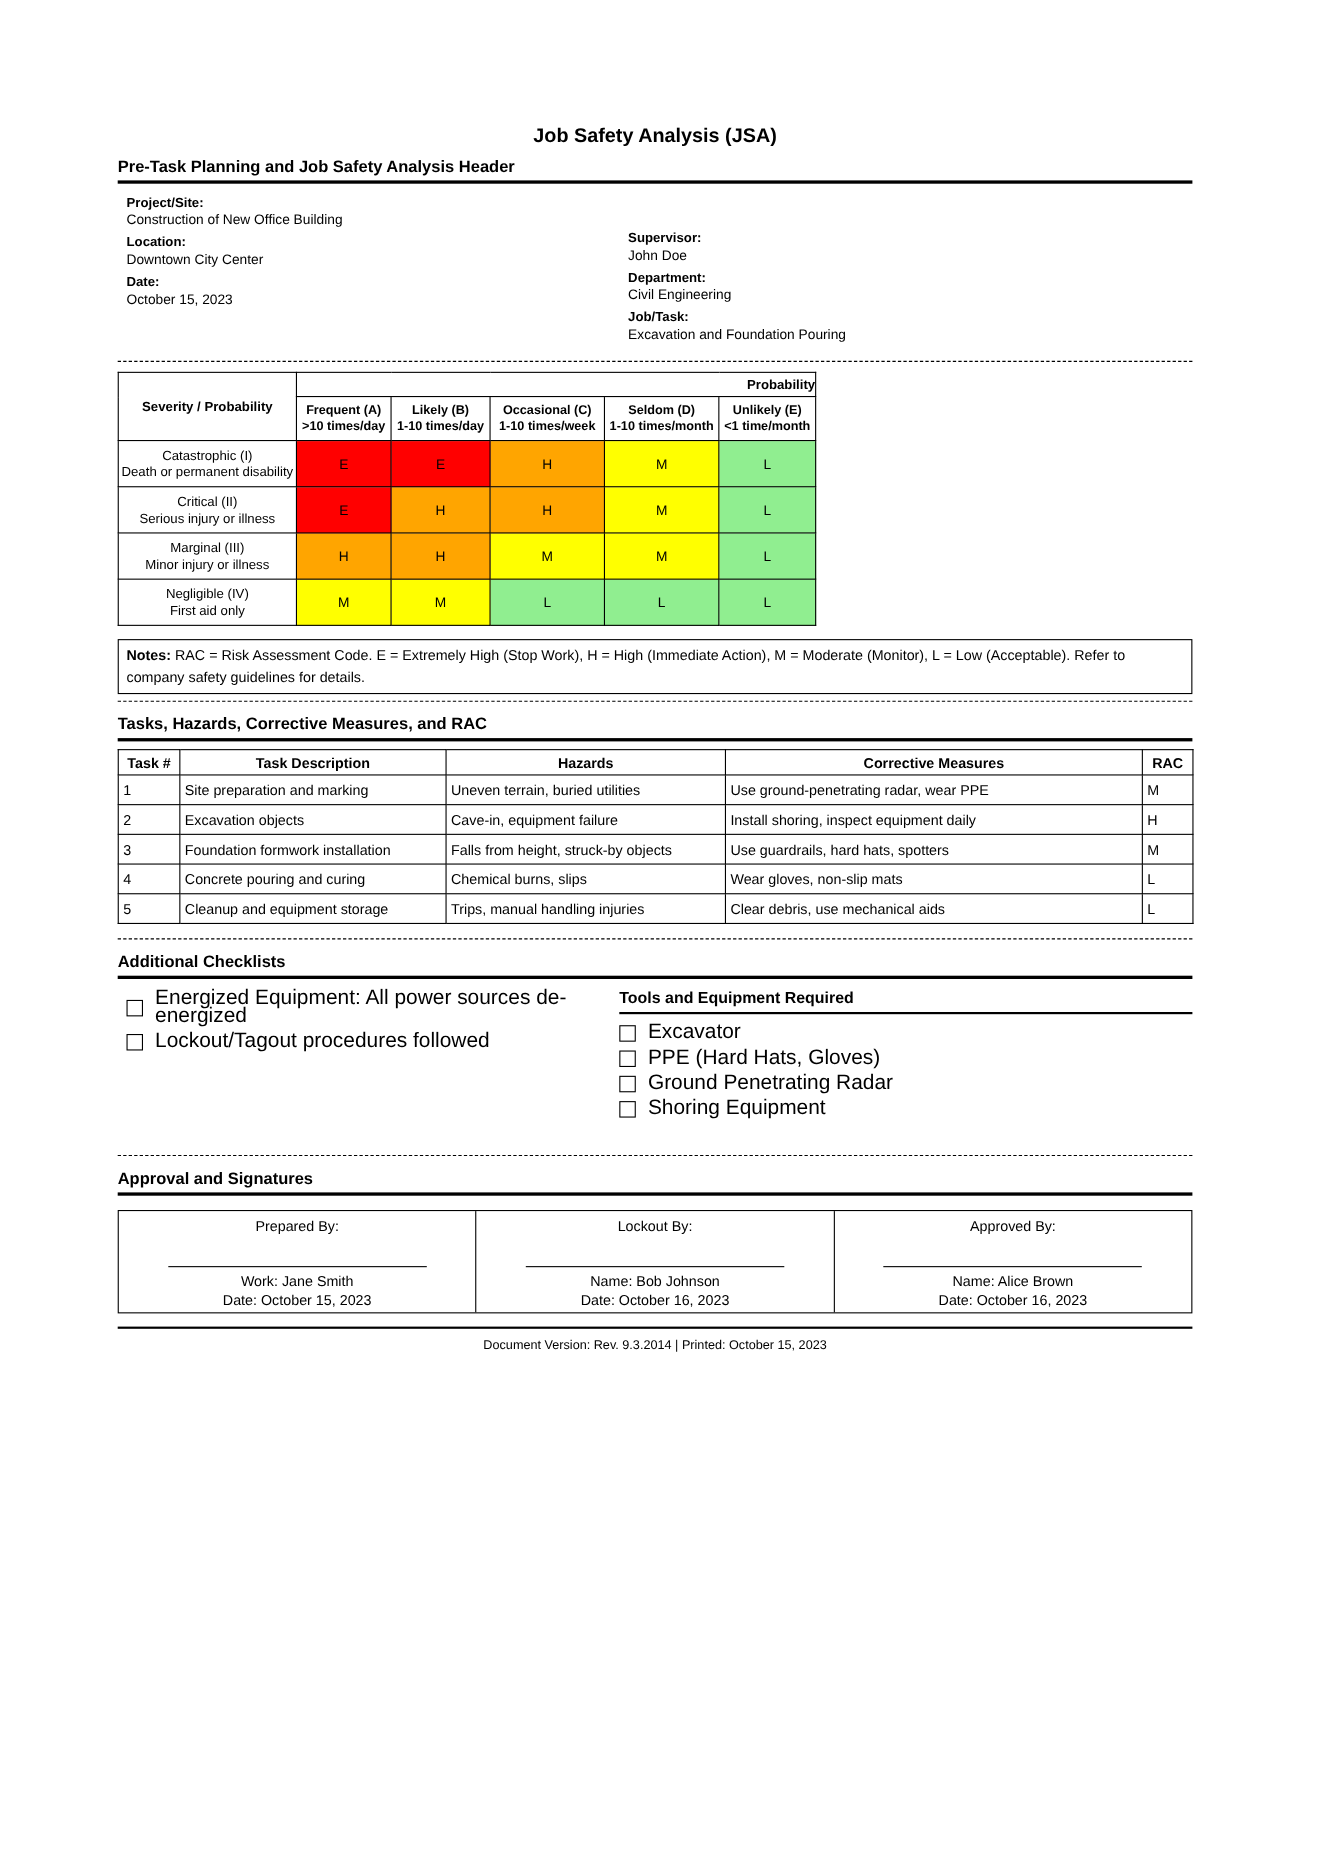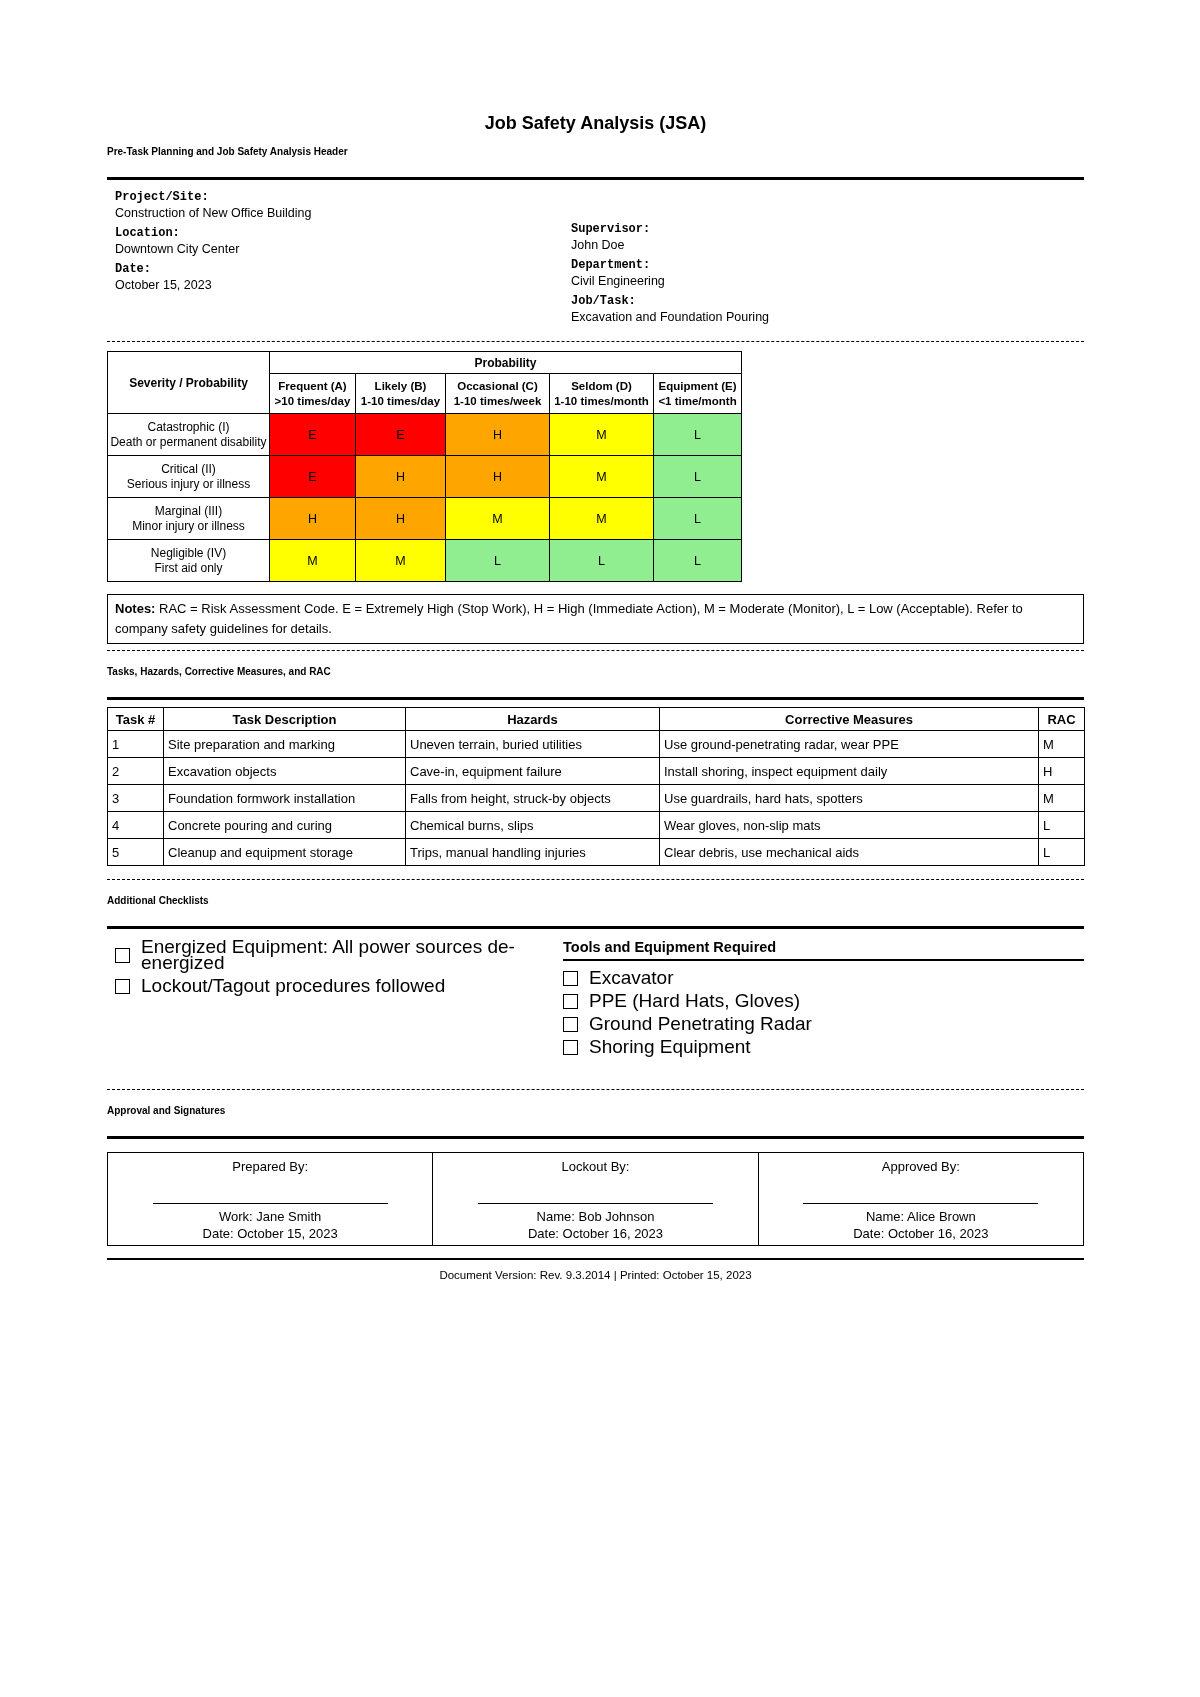--- a/index.html
+++ b/index.html
@@ -16,51 +16,51 @@
     width: 977px;
   }
   .doc-title {
     margin-top: 112px;
     text-align: center;
     font-size: 18px;
     font-weight: bold;
     line-height: 22px;
   }
   .section-heading {
-    font-size: 10px;
+    font-size: 15px;
     font-weight: bold;
     line-height: 17px;
     border-bottom: 3px solid #000;
-    padding-bottom: 17px;
+    padding-bottom: 4px;
   }
   .sh-1 { margin-top: 9px; }
   .sh-2 { margin-top: 12px; }
   .header-fields { display: flex; margin-top: 9px; }
   .field-col-left { width: 456px; }
   .field-col-right { flex: 1; margin-top: 32px; }
   .field { margin-bottom: 4px; padding-left: 8px; }
-  .field-label { font-size: 12px; font-weight: bold; line-height: 16px; font-family: Liberation Mono, monospace; }
+  .field-label { font-size: 12px; font-weight: bold; line-height: 16px; }
   .field-value { font-size: 12.5px; line-height: 16px; }
   .dashed-divider { border-top: 1.5px dashed #000; height: 0; }
   .dd-1 { margin-top: 12px; }
   .dd-2 { margin-top: 6px; }
   .dd-3 { margin-top: 13px; }
   .dd-4 { margin-top: 27px; }
 
   table { border-collapse: collapse; table-layout: fixed; }
   .rac-table { margin-top: 9px; width: 634px; }
   .rac-table td { border: 1.5px solid #000; text-align: center; vertical-align: middle; }
   .rac-table .c-sev { width: 162px; }
   .rac-table .c-a { width: 86px; }
   .rac-table .c-b { width: 90px; }
   .rac-table .c-c { width: 104px; }
   .rac-table .c-d { width: 104px; }
   .rac-table .c-e { width: 88px; }
   .rac-table .corner { font-size: 12px; font-weight: bold; }
-  .rac-table .prob-head { font-size: 12px; font-weight: bold; height: 22px; }
+  .rac-table .prob-head { font-size: 12px; font-weight: bold; height: 22px; text-align: right; }
   .rac-table .col-head { font-size: 11.5px; font-weight: bold; height: 40px; line-height: 15px; }
   .rac-table .sev-cell { font-size: 12px; line-height: 15px; height: 42px; background: #fff; }
   .rac-table .rac-cell { font-size: 12.5px; height: 42px; }
 
   .notes-box {
     margin-top: 12px;
     border: 1.5px solid #000;
     padding: 4px 7px;
     font-size: 13px;
     line-height: 20px;
@@ -180,21 +180,21 @@
       </td>
       <td class="col-head">
         <div>Occasional (C)</div>
         <div>1-10 times/week</div>
       </td>
       <td class="col-head">
         <div>Seldom (D)</div>
         <div>1-10 times/month</div>
       </td>
       <td class="col-head">
-        <div>Equipment (E)</div>
+        <div>Unlikely (E)</div>
         <div>&lt;1 time/month</div>
       </td>
     </tr>
     <tr>
       <td class="sev-cell">
         <div>Catastrophic (I)</div>
         <div>Death or permanent disability</div>
       </td>
       <td class="rac-cell" style="background-color: rgb(255, 0, 0);">E</td>
       <td class="rac-cell" style="background-color: rgb(255, 0, 0);">E</td>

